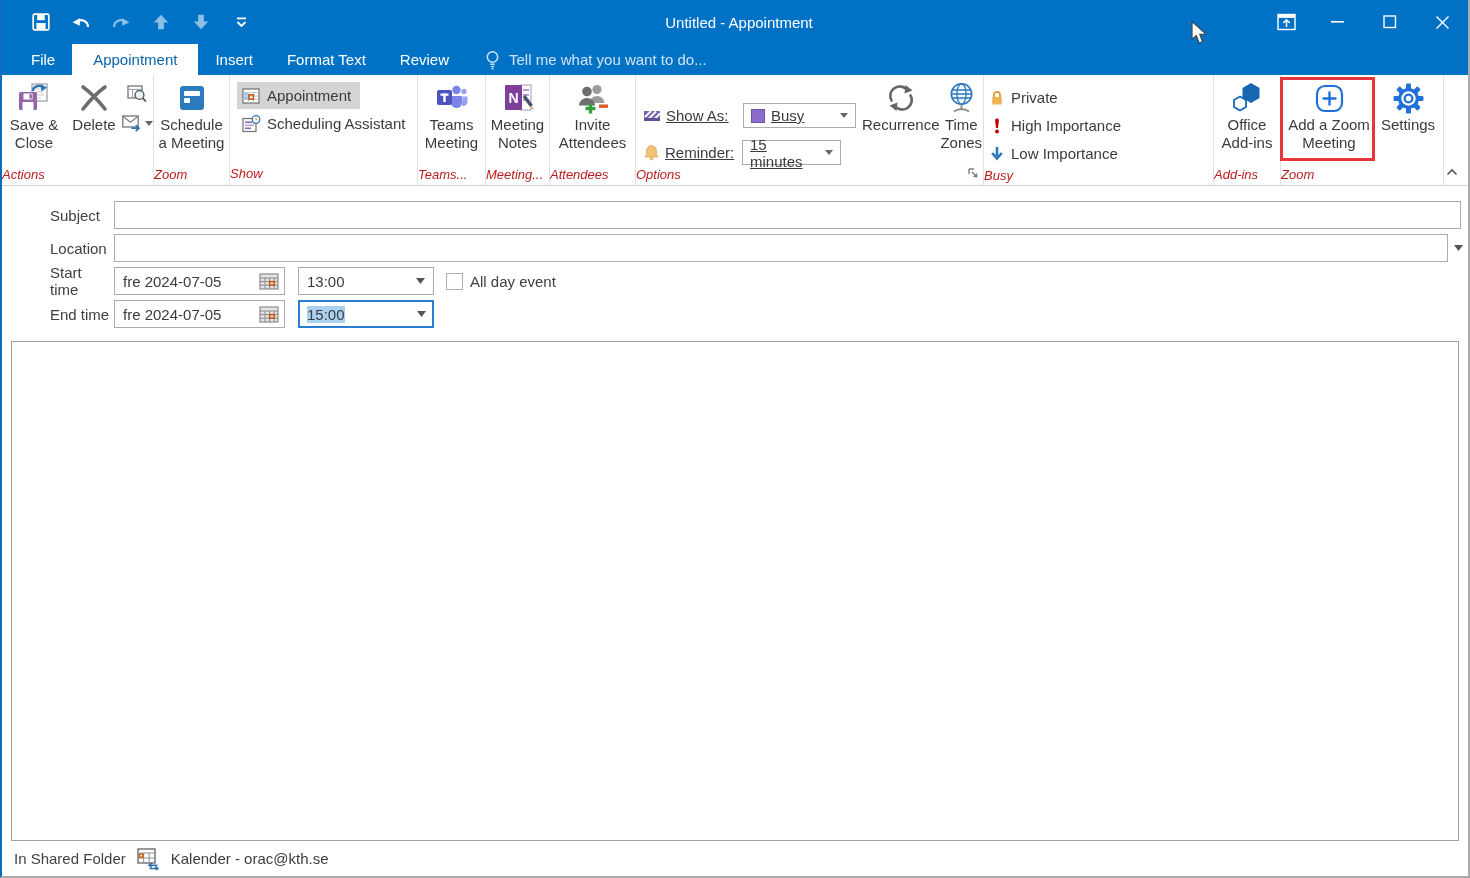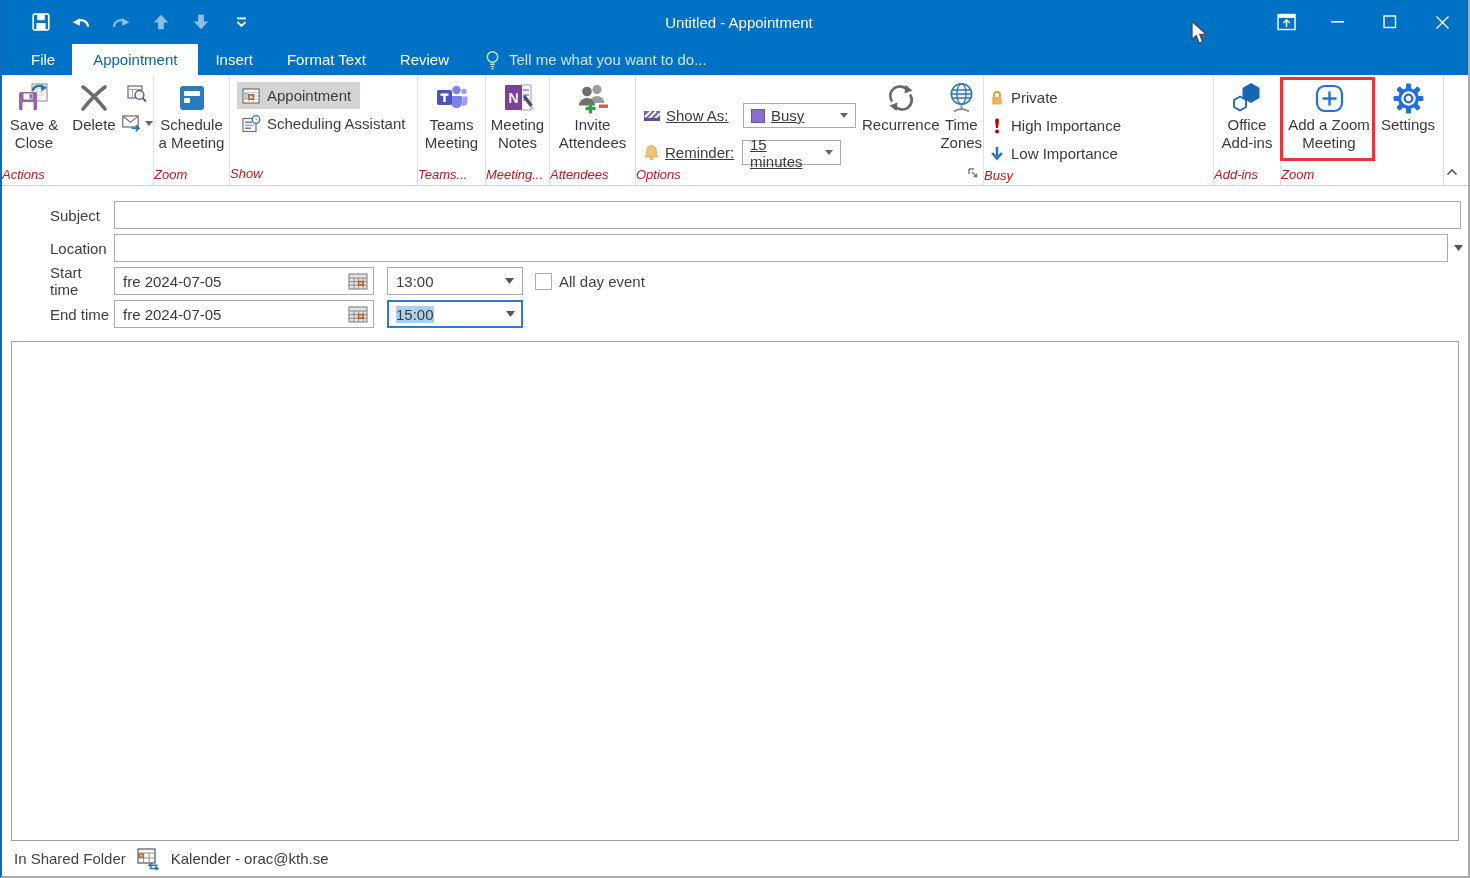--- a/index.html
+++ b/index.html
@@ -51,21 +51,21 @@
 
   
   .form-area { padding-top:15px;margin-left:36px; }
   .form-row { display:flex; align-items:center; height:28px; margin:0 0 5px 0; }
   .form-row:last-child { margin-bottom:0; }
   .f-label { width:76px; padding-left:12px; color:#404040; flex-shrink:0; }
   .field { border:1px solid #ababab; background:#fff; height:28px; display:flex; align-items:center; padding:0 8px; }
   .subject-field { flex:1; margin-right:7px; }
   .location-field { flex:1; }
   .loc-caret { width:20px; display:flex; justify-content:center; }
-  .date-field { width:260px; justify-content:space-between; padding-right:5px; }
+  .date-field { width:171px; justify-content:space-between; padding-right:5px; }
   .time-field { width:136px; margin-left:13px; justify-content:space-between; }
   .time-field.focused { border:2px solid #2b7cd3; padding:0 6px 0 7px; }
   .sel-text { background:#abd1f0; }
   .allday { display:flex; align-items:center; margin-left:12px; gap:7px; color:#404040; }
   .checkbox { width:17px; height:17px; border:1px solid #aeaeae; background:#fff; }
 
   .body-area { margin:13px 9px 0 9px; height:500px; border:1px solid #a0a0a0; background:#fff; }
 
   .statusbar { height:34px; display:flex; align-items:center; gap:11px; padding-left:12px; color:#444; font-size:15px; }
 

